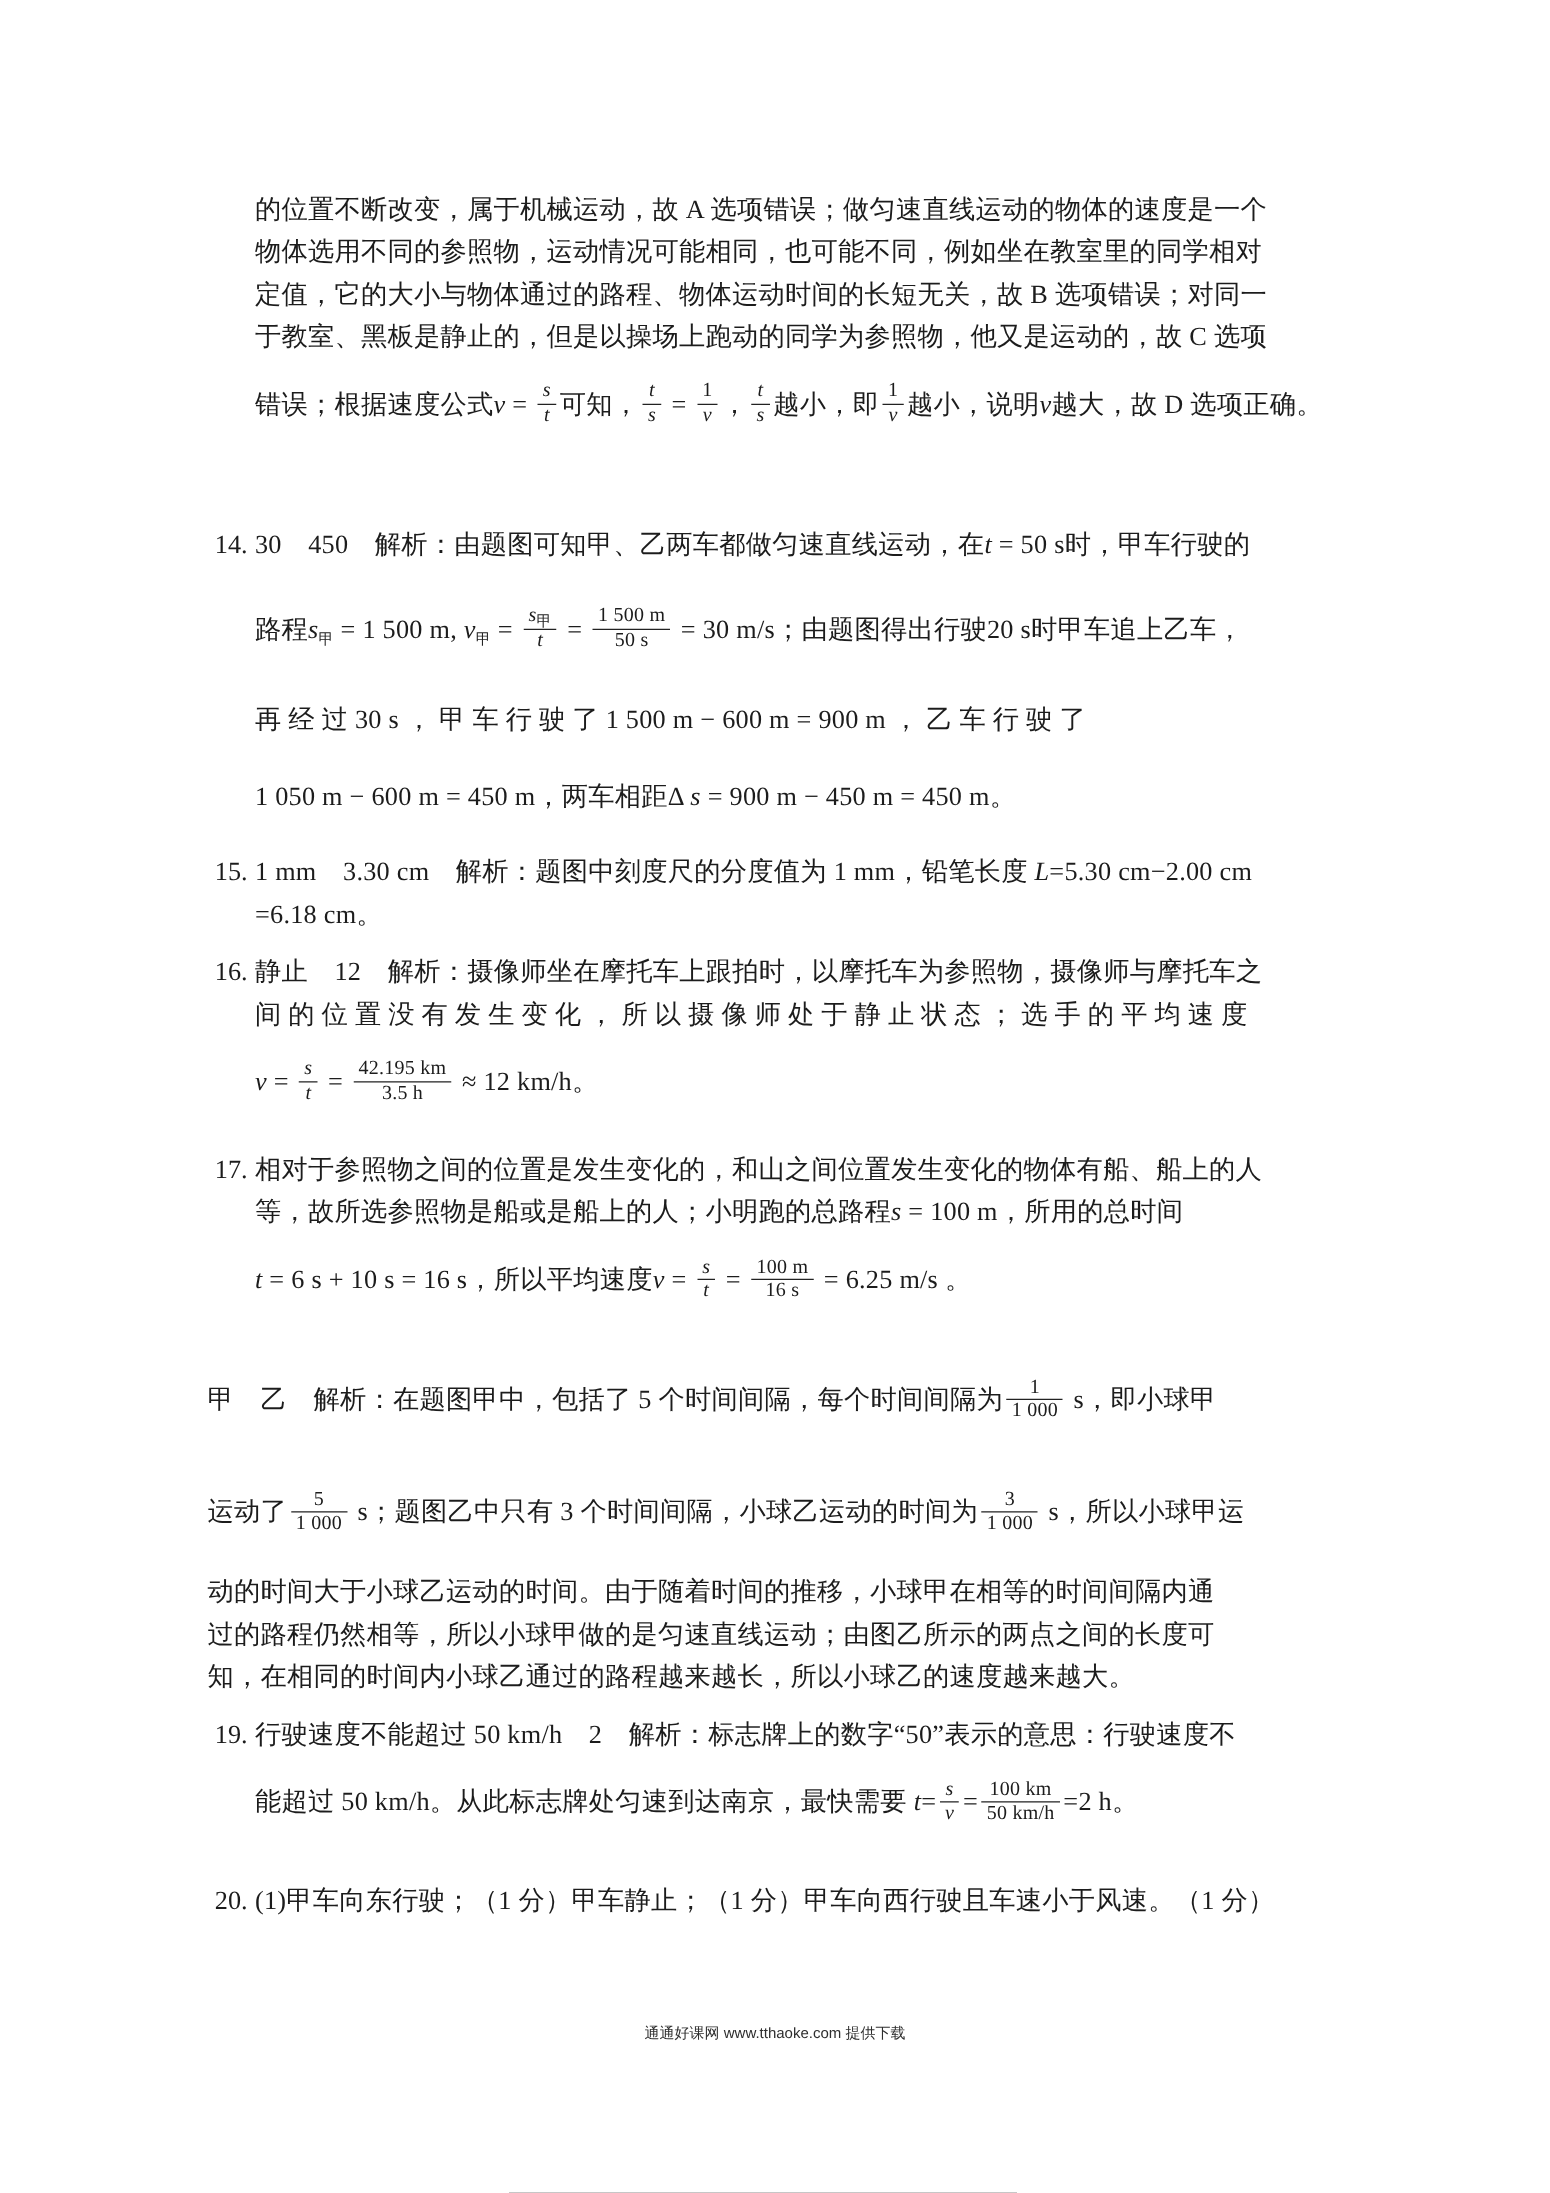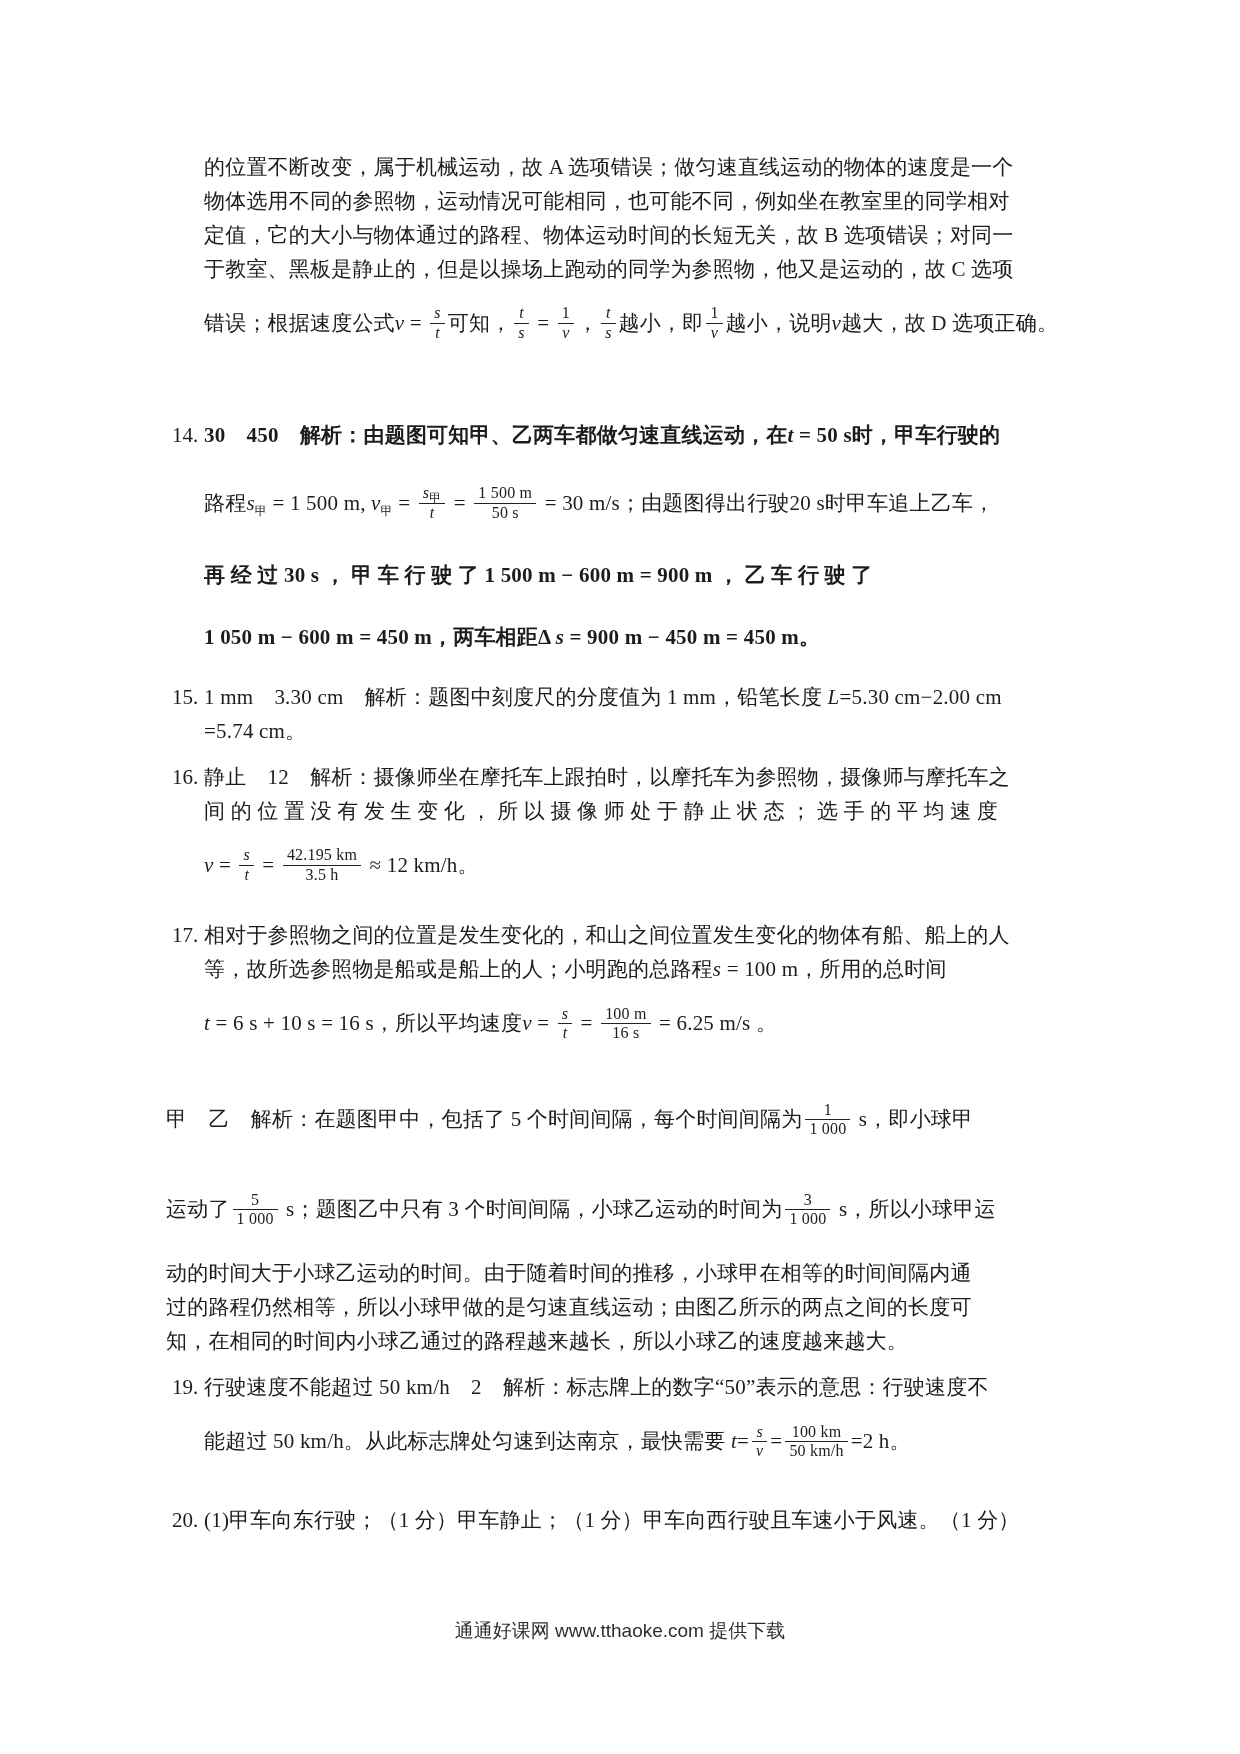--- a/index.html
+++ b/index.html
@@ -23,21 +23,21 @@
   }
   .line.tall{padding:20px 0;}
   .intro{margin-left:38px;margin-bottom:40px;}
   .item{display:flex;margin-bottom:12px;}
   .item .num-col{
     flex:0 0 38px;
     line-height:34px;
     text-align:center;
   }
   .item .body{flex:1;}
-  [data-item="14"] .line:not(.tall){padding:14px 0;font-weight:bold;}
+  [data-item="14"] .line:not(.tall){padding:14px 0;}
   [data-item="14"] .num-col{padding-top:14px;}
   [data-item="18"] .line.tall{padding:26px 0;}
   [data-item="18"] .num-col{padding-top:26px;}
   [data-item="20"]{margin-top:20px;}
   .it{font-style:italic;}
   sub.sb{font-size:12px;line-height:0;}
   .frac{
     display:inline-block;
     vertical-align:middle;
     text-align:center;
@@ -46,21 +46,21 @@
     margin:0 3px;
     transform:translateY(-2px);
   }
   .frac .num{display:block;padding:0 4px;}
   .frac .den{display:block;border-top:1px solid #222;padding:0 4px;}
   .footer{
     position:absolute;
     left:0;right:0;
     top:1618px;
     text-align:center;
-    font-size:19px;
+    font-size:12px;
     color:#2e2e2e;
     font-family:"Liberation Sans","DejaVu Sans",sans-serif;
   }
 </style>
 </head>
 <body>
 
 <div class="page" style="background: rgb(255, 255, 255); color: rgb(28, 28, 28);">
   <div class="content">
     <div class="intro" id="intro">
@@ -77,21 +77,21 @@
             <div class="line">30　450　解析：由题图可知甲、乙两车都做匀速直线运动，在<span class="it">t</span> = 50 s时，甲车行驶的</div>
             <div class="line tall">路程<span class="it">s</span><sub class="sb">甲</sub> = 1 500 m, <span class="it">v</span><sub class="sb">甲</sub> = <span class="frac"><span class="num"><span class="it">s</span><sub class="sb">甲</sub></span><span class="den"><span class="it">t</span></span></span> = <span class="frac"><span class="num">1 500 m</span><span class="den">50 s</span></span> = 30 m/s；由题图得出行驶20 s时甲车追上乙车，</div>
             <div class="line">再 经 过 30 s ， 甲 车 行 驶 了 1 500 m − 600 m = 900 m ， 乙 车 行 驶 了</div>
             <div class="line">1 050 m − 600 m = 450 m，两车相距Δ <span class="it">s</span> = 900 m − 450 m = 450 m。</div>
           </div>
         </div>
         <div class="item" data-item="15">
           <span class="num-col">15.</span>
           <div class="body">
             <div class="line">1 mm　3.30 cm　解析：题图中刻度尺的分度值为 1 mm，铅笔长度 <span class="it">L</span>=5.30 cm−2.00 cm</div>
-            <div class="line">=5.74 cm。</div>
+            <div class="line">=6.18 cm。</div>
           </div>
         </div>
         <div class="item" data-item="16">
           <span class="num-col">16.</span>
           <div class="body">
             <div class="line">静止　12　解析：摄像师坐在摩托车上跟拍时，以摩托车为参照物，摄像师与摩托车之</div>
             <div class="line">间 的 位 置 没 有 发 生 变 化 ， 所 以 摄 像 师 处 于 静 止 状 态 ； 选 手 的 平 均 速 度</div>
             <div class="line tall"><span class="it">v</span> = <span class="frac"><span class="num"><span class="it">s</span></span><span class="den"><span class="it">t</span></span></span> = <span class="frac"><span class="num">42.195 km</span><span class="den">3.5 h</span></span> ≈ 12 km/h。</div>
           </div>
         </div>

